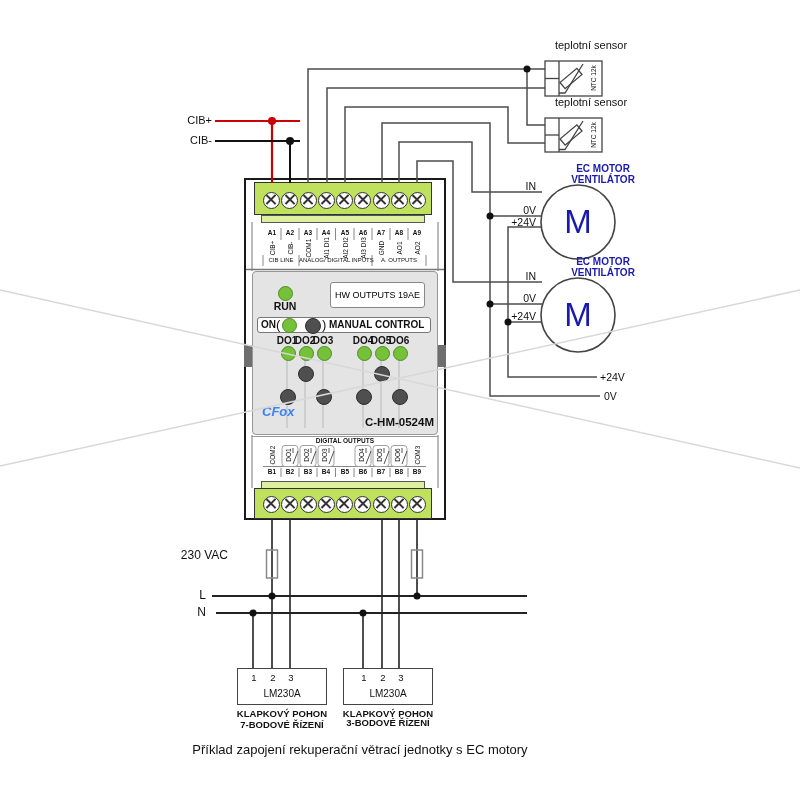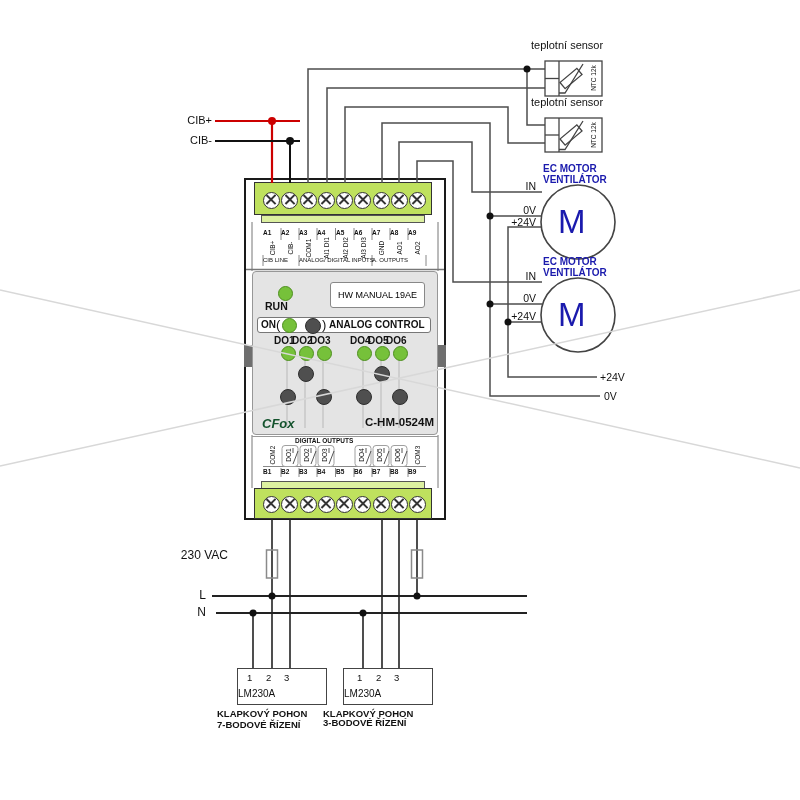--- a/index.html
+++ b/index.html
@@ -2,21 +2,21 @@
 <html><head>
 <meta charset="utf-8">
 <style>
   html,body{margin:0;padding:0;background:#fff;}
   #stage{position:relative;width:800px;height:800px;background:#fff;overflow:hidden;
          font-family:"Liberation Sans","DejaVu Sans",sans-serif;}
   svg{position:absolute;left:0;top:0;}
   .wires{z-index:5;}
   .a{position:absolute;white-space:nowrap;color:#111;z-index:10;
      font-family:"Liberation Sans","DejaVu Sans",sans-serif;}
-  .c{text-align:left}
+  .c{text-align:center}
   .r{text-align:right}
   .b{font-weight:700}
   .i{font-style:italic}
   .blue{color:#1a1aad}
   .v{transform:translate(-50%,-50%) rotate(-90deg);transform-origin:center;}
   .f6{font-size:6.5px}.f9{font-size:9px}.f95{font-size:9.5px}
   .f10{font-size:10px}.f105{font-size:10.5px}.f11{font-size:11px}.f115{font-size:11.5px}
   .f12{font-size:12px}.f13{font-size:13px}.f33{font-size:33px}
   .box{position:absolute;box-sizing:border-box;}
   .module-outer{left:244px;top:178px;width:202px;height:342px;background:#fff;
@@ -234,29 +234,29 @@
   <span class="a f6 v" style="left:399px;top:248px;">AO1</span>
   <span class="a f6 v" style="left:417px;top:248px;">AO2</span>
 
   <span class="a c" style="left:263px;top:257px;width:36px;font-size:6px;">CIB LINE</span>
   <span class="a c" style="left:299px;top:257px;width:74px;font-size:6px;">ANALOG/ DIGITAL INPUTS</span>
   <span class="a c" style="left:372px;top:257px;width:54px;font-size:6px;">A. OUTPUTS</span>
 
   <span class="led" style="left:278px;top:286px;"></span>
   <span class="a f105 b c" style="left:265px;top:300px;width:40px;">RUN</span>
   <div class="box hwbox">
-    <span class="f9">HW MANUAL 19AE</span>
+    <span class="f9">HW OUTPUTS 19AE</span>
   </div>
   <div class="box onrow"></div>
   <span class="a f10 b" style="left:261px;top:319px;">ON</span>
   <span class="a f13" style="left:276px;top:317px;">(</span>
   <span class="led" style="left:282px;top:318px;"></span>
   <span class="btn" style="left:305px;top:317.5px;"></span>
   <span class="a f13" style="left:322px;top:317px;">)</span>
-  <span class="a f10 b" style="left:329px;top:319px;">ANALOG CONTROL</span>
+  <span class="a f10 b" style="left:329px;top:319px;">MANUAL CONTROL</span>
 
   <span class="a f10 b c" style="left:274px;top:335px;width:26px;">DO1</span>
   <span class="a f10 b c" style="left:292px;top:335px;width:26px;">DO2</span>
   <span class="a f10 b c" style="left:310px;top:335px;width:26px;">DO3</span>
   <span class="a f10 b c" style="left:350px;top:335px;width:26px;">DO4</span>
   <span class="a f10 b c" style="left:368px;top:335px;width:26px;">DO5</span>
   <span class="a f10 b c" style="left:386px;top:335px;width:26px;">DO6</span>
 
   <span class="led" style="left:280.5px;top:346px;"></span>
   <span class="led" style="left:298.5px;top:346px;"></span>
@@ -265,21 +265,21 @@
   <span class="led" style="left:374.5px;top:346px;"></span>
   <span class="led" style="left:392.5px;top:346px;"></span>
 
   <span class="btn" style="left:280px;top:389px;"></span>
   <span class="btn" style="left:298px;top:366px;"></span>
   <span class="btn" style="left:316px;top:389px;"></span>
   <span class="btn" style="left:356px;top:389px;"></span>
   <span class="btn" style="left:374px;top:366px;"></span>
   <span class="btn" style="left:392px;top:389px;"></span>
 
-  <span class="a f13 b i" style="left:262px;top:416px;color:#14532d;">CFox</span>
+  <span class="a f13 b i" style="left:262px;top:404px;color:#3b82f6;">CFox</span>
   <span class="a f115 b r" style="left:330px;top:416px;width:104px;">C-HM-0524M</span>
 
   <span class="a b c" style="left:295px;top:437px;width:100px;font-size:6.5px;">DIGITAL OUTPUTS</span>
 
   <span class="a f6 v" style="left:272px;top:455px;">COM2</span>
   <span class="a f6 v" style="left:288px;top:455px;">DO1</span>
   <span class="a f6 v" style="left:306px;top:455px;">DO2</span>
   <span class="a f6 v" style="left:324px;top:455px;">DO3</span>
   <span class="a f6 v" style="left:361px;top:455px;">DO4</span>
   <span class="a f6 v" style="left:379px;top:455px;">DO5</span>
@@ -310,20 +310,21 @@
     <span class="a f95 c" style="left:13px;top:3px;width:14px;">1</span>
     <span class="a f95 c" style="left:32px;top:3px;width:14px;">2</span>
     <span class="a f95 c" style="left:50px;top:3px;width:14px;">3</span>
     <span class="a f10 c" style="left:0;top:19px;width:88px;">LM230A</span>
   </div>
   <span class="a f95 b c" style="left:217px;top:708px;width:130px;">KLAPKOVÝ POHON</span>
   <span class="a f95 b c" style="left:217px;top:719px;width:130px;">7-BODOVÉ ŘÍZENÍ</span>
   <span class="a f95 b c" style="left:323px;top:708px;width:130px;">KLAPKOVÝ POHON</span>
   <span class="a f95 b c" style="left:323px;top:717px;width:130px;">3-BODOVÉ ŘÍZENÍ</span>
 
+  <span class="a f13 c" style="left:0;top:742px;width:720px;">Příklad zapojení rekuperační větrací jednotky s EC motory</span>
 
   <div class="wm">
     <svg width="800" height="800">
       <line x1="0" y1="290" x2="800" y2="468" stroke="#d8d8d8" stroke-width="1.5"></line>
       <line x1="0" y1="466" x2="800" y2="290" stroke="#d8d8d8" stroke-width="1.5"></line>
     </svg>
   </div>
 
 </div>
 

